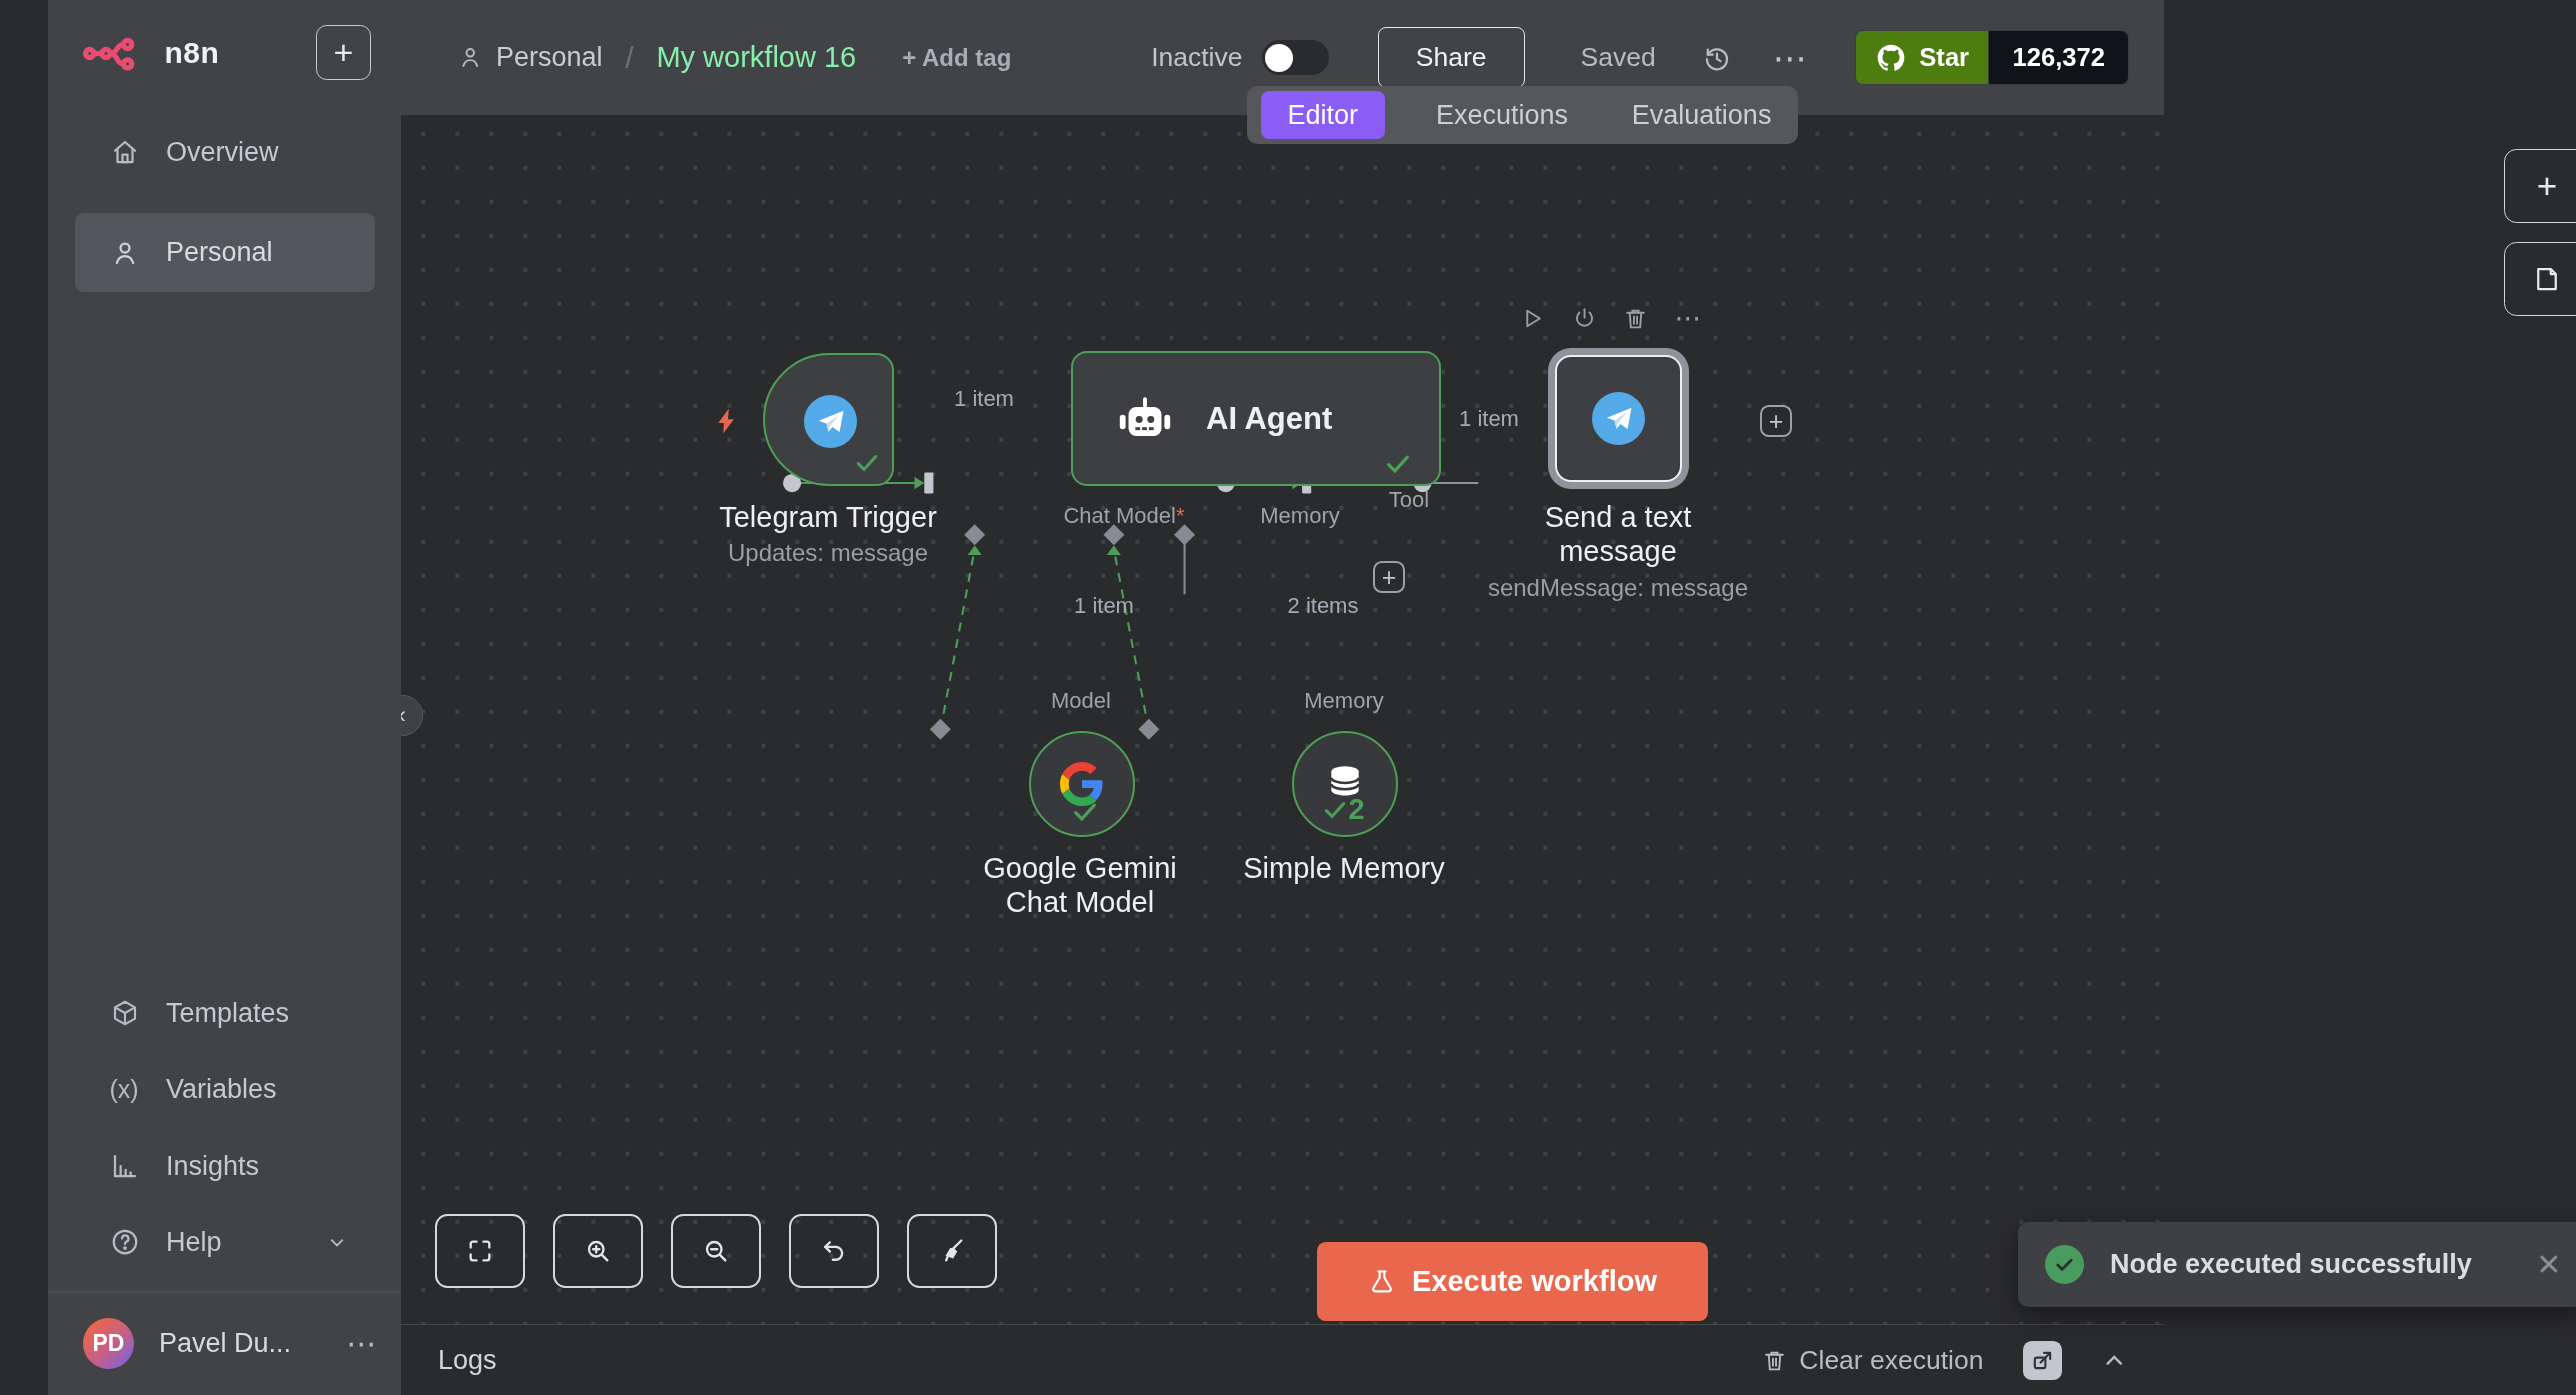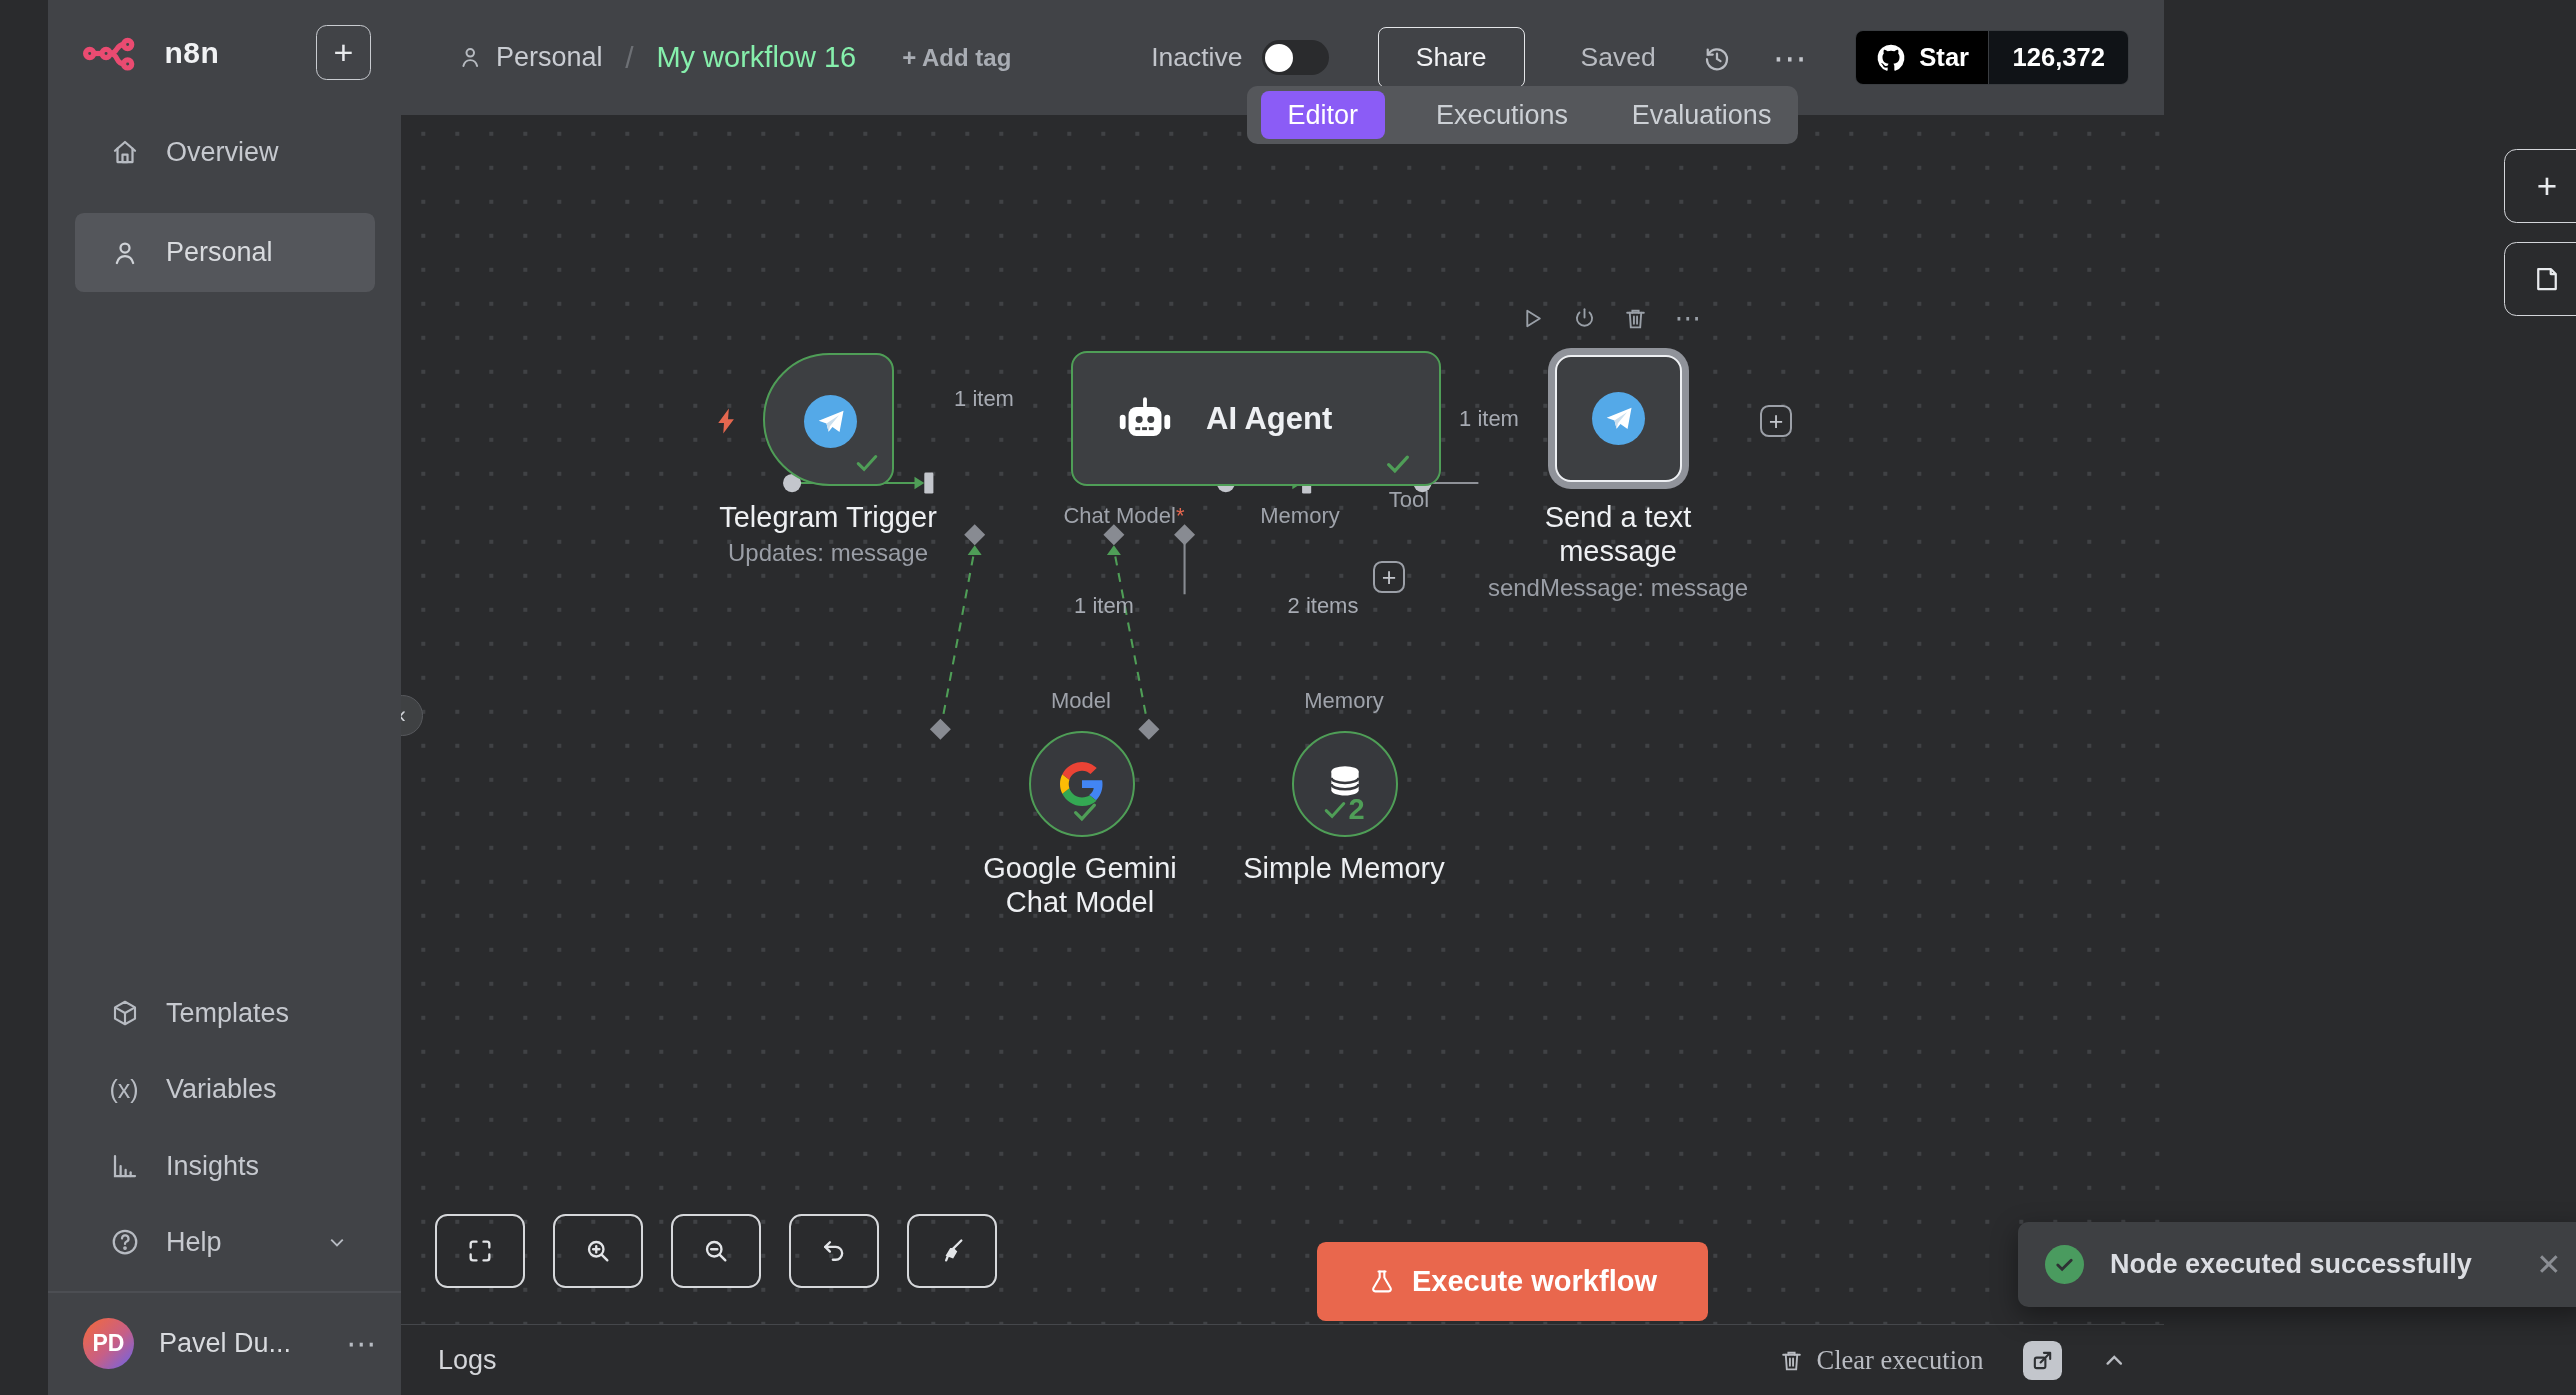--- a/index.html
+++ b/index.html
@@ -35,21 +35,21 @@
   .topbar-right { margin-left:auto; display:flex; align-items:center; }
   .status-label { color:#c2c5cb; font-size:26.5px; }
   .toggle { width:67px; height:35px; border-radius:17.6px; background:#2a2b2d; margin-left:19.4px; position:relative; cursor:pointer; }
   .toggle .knob { position:absolute; left:3.5px; top:3.5px; width:28px; height:28px; border-radius:50%; background:#fff; }
   .share-btn { margin-left:49px; border:1.8px solid #e4e6e9; border-radius:8px; color:#f2f3f5; font-size:26.5px; padding:14px 37px; background:transparent; cursor:pointer; }
   .saved-label { margin-left:56px; color:#b9bcc2; font-size:26.5px; }
   .icon-btn { background:none; border:none; color:#b9bcc2; cursor:pointer; display:flex; align-items:center; }
   .hist-btn { margin-left:46px; }
   .more-btn { margin-left:41px; font-size:34px; letter-spacing:1.8px; color:#c2c5cb; }
   .github { margin-left:46px; display:flex; font-size:25.6px; font-weight:bold; color:#fff; cursor:pointer; border-radius:8px; overflow:hidden; border:0.9px solid #3a3d41; }
-  .gh-left { background:#000000; display:flex; align-items:center; gap:12.4px; padding:10.6px 19.4px; border-right:1.8px solid #3a3d41; }
+  .gh-left { background:#4d7c0f; display:flex; align-items:center; gap:12.4px; padding:10.6px 19.4px; border-right:1.8px solid #3a3d41; }
   .gh-right { background:#101317; display:flex; align-items:center; padding:10.6px 23px; }
 
   
   .tabbar { position:absolute; left:846px; top:86px; height:58px; background:#55575b; border-radius:10.6px; display:flex; align-items:center; padding:0 14px; gap:39px; z-index:16; }
   .tab { color:#ccd0d5; font-size:27px; cursor:pointer; padding:7px 12.4px; }
   .tab.active { background:#8b5cf6; color:#fff; border-radius:8px; padding:8.8px 26.5px; }
 
   
   .canvas { position:relative; flex:1; background:#2a2b2d;
     background-image:radial-gradient(circle,#404245 2.3px,transparent 2.3px);
@@ -78,21 +78,21 @@
 
   
   .toast { left:1617px; top:1107px; width:570px; height:85px; background:#3e4043; border-radius:10.6px; box-shadow:0 8.8px 26.5px rgba(0,0,0,.4); display:flex; align-items:center; padding:0 26.5px; z-index:30; }
   .toast-check { width:39px; height:39px; border-radius:50%; background:#4a9b5f; display:flex; align-items:center; justify-content:center; flex:0 0 39px; }
   .toast-msg { color:#dcdee3; font-size:27px; font-weight:600; margin-left:26.5px; }
   .toast-close { margin-left:auto; color:#8b8e94; font-size:30px; cursor:pointer; }
 
   
   .logsbar { height:72px; background:#2a2b2d; border-top:1.8px solid #45474b; display:flex; align-items:center; padding:0 37px; }
   .logs-title { color:#d4d6da; font-size:27px; }
-  .logs-right { margin-left:auto; display:flex; align-items:center; gap:39px;font-family:Liberation Serif, serif; }
+  .logs-right { margin-left:auto; display:flex; align-items:center; gap:39px; }
   .clear-exec { display:flex; align-items:center; gap:12.4px; color:#b9bcc2; font-size:26.5px; cursor:pointer; }
   .popout-btn { width:39px; height:39px; background:#c3c6cc; border-radius:8.8px; display:flex; align-items:center; justify-content:center; cursor:pointer; }
 </style>
 </head>
 <body>
 
 <div class="app">
 
   <nav class="sidebar">
     <div class="brand-row">

